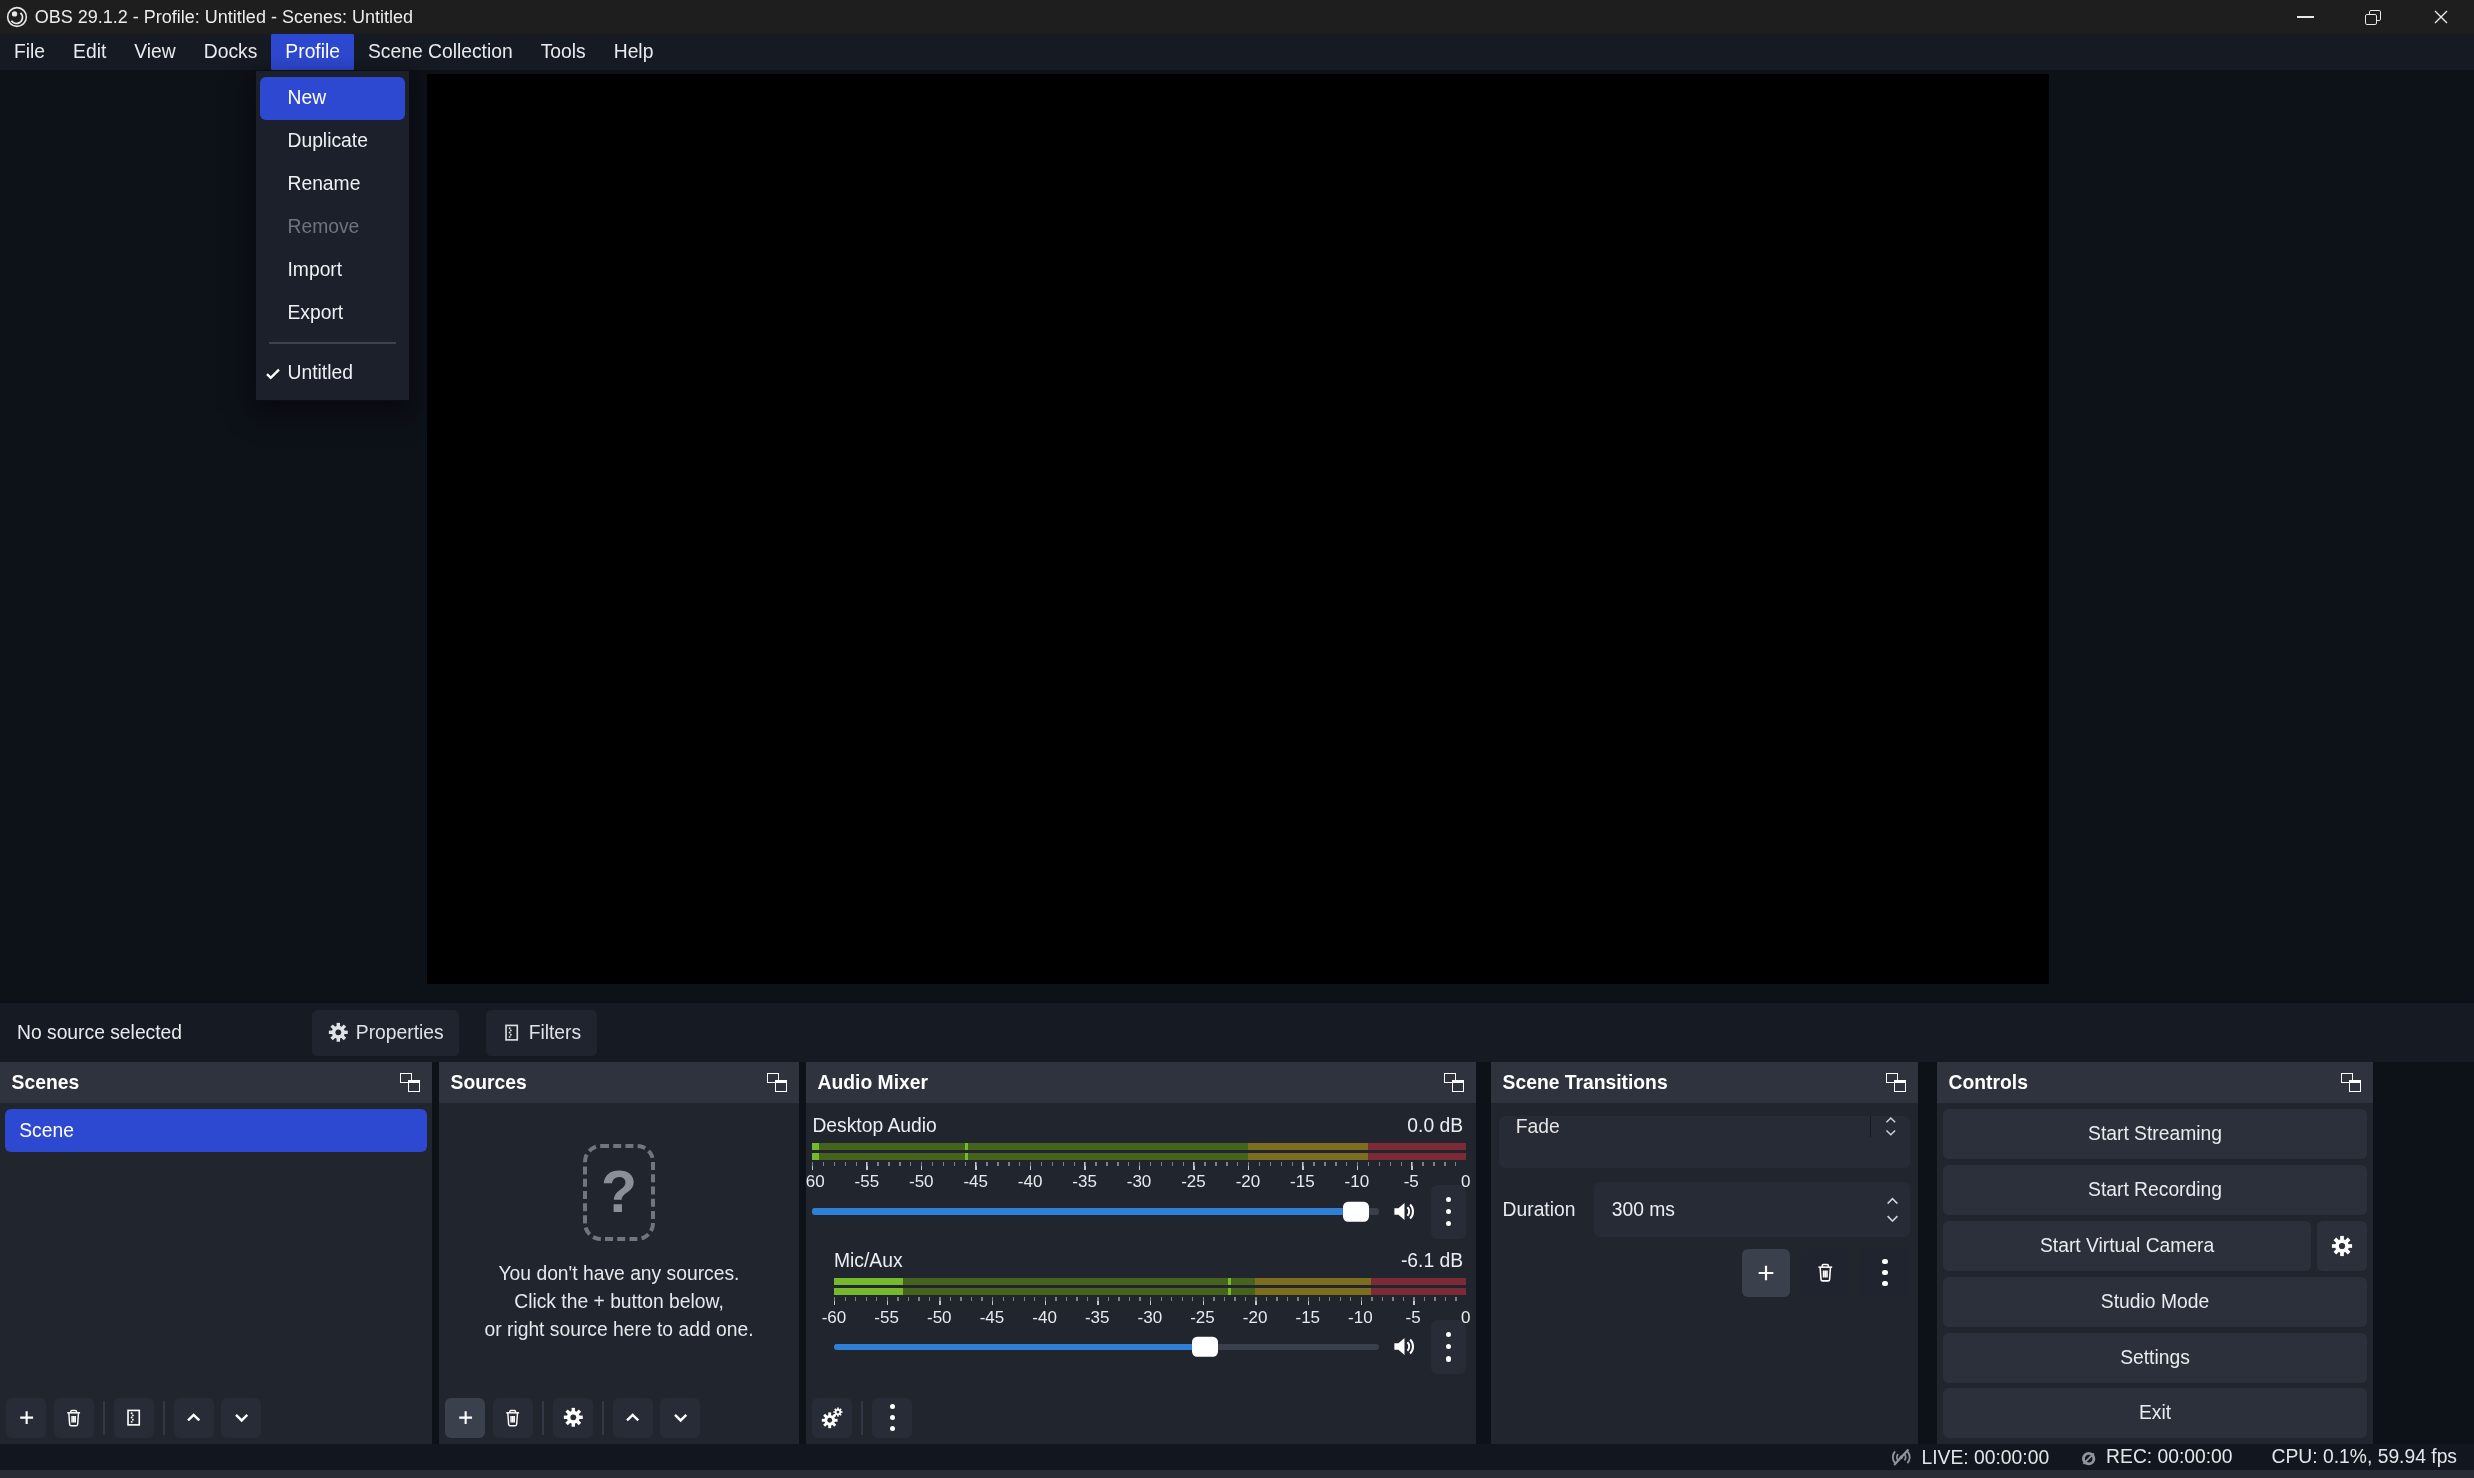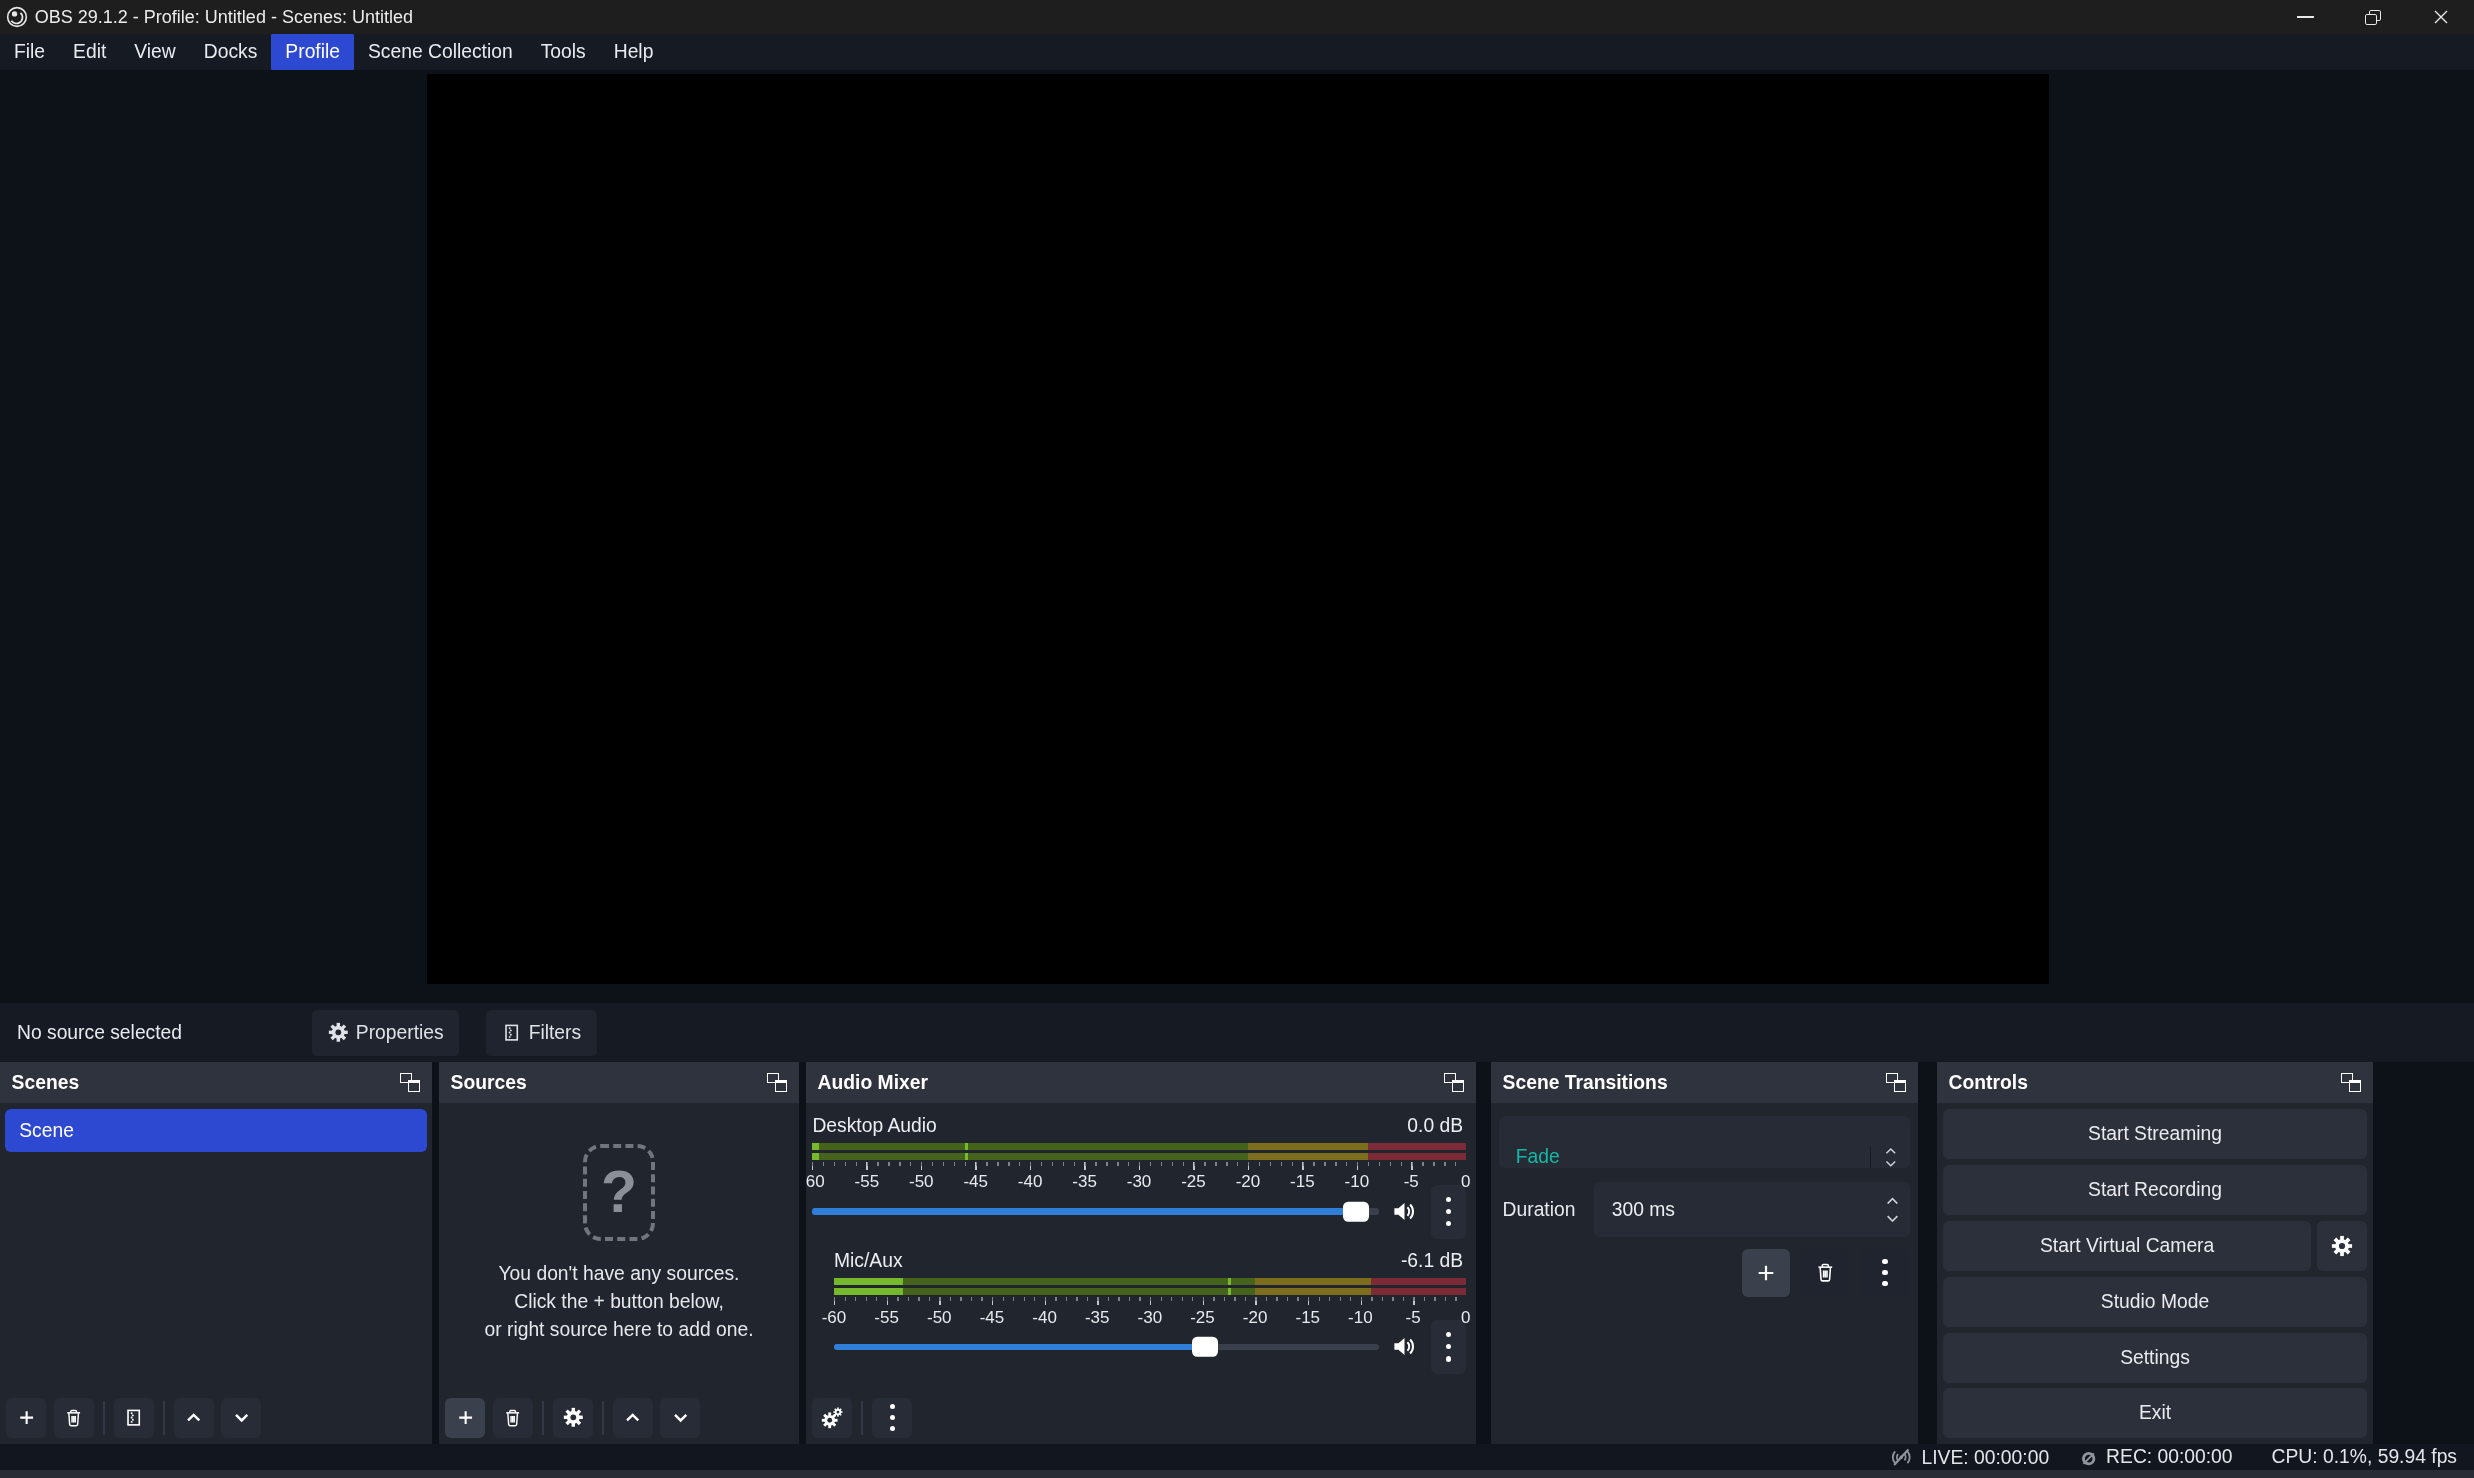--- a/index.html
+++ b/index.html
@@ -101,21 +101,21 @@
     background:var(--slider-blue,#2f7fd9); }
   .slider-handle { position:absolute; top:50%; transform:translate(-50%,-50%);
     width:26px; height:20.6px; background:#fff; border-radius:5.2px; }
   .vol { width:27px; height:27px; margin-left:11.6px; flex:none; }
   .ch-kebab { width:35px; height:54px; border-radius:6.4px; background:#272c36; margin-left:13px;
     flex:none; display:flex; flex-direction:column; align-items:center; justify-content:center; gap:7px; }
   .dot { width:5.2px; height:5.2px; border-radius:50%; background:#fff; }
   
   .tr-body { padding:13px 7.7px 0 7.7px; }
   .combo { height:52px; background:#262b35; border-radius:5.8px; display:flex;
-    align-items:flex-end; font-size:19.3px; color:#14b8a6; }
+    align-items:flex-start; font-size:19.3px; color:#e5e5e5; }
   .combo-text { flex:1; display:flex; align-items:center; padding-left:17px; }
   .combo-arrows { width:40px; border-left:1.9px solid #161a22; display:flex;
     flex-direction:column; align-items:center; justify-content:center; gap:5.8px; }
   .dur-row { display:flex; align-items:center; margin-top:14px; }
   .dur-label { width:95px; font-size:19.3px; color:#e8eaee; padding-left:3.9px; }
   .spin { flex:1; height:55px; background:#262b35; border-radius:5.8px; display:flex;
     align-items:center; font-size:19.3px; color:#eceef2; position:relative; padding-left:18px; }
   .spin-arrows { position:absolute; right:11.6px; top:0; bottom:0; display:flex;
     flex-direction:column; justify-content:center; gap:10.3px; }
   .tr-buttons { display:flex; justify-content:flex-end; gap:11.6px; margin-top:11.6px; padding-right:1.3px; }
@@ -170,20 +170,37 @@
     <div class="menu-item active">Profile</div>
     <div class="menu-item">Scene Collection</div>
     <div class="menu-item">Tools</div>
     <div class="menu-item">Help</div>
   </div>
 
   <div class="viewport">
     <div class="canvas"></div>
   </div>
 
+  <div class="profile-menu">
+    <div class="pm-item highlighted">New</div>
+    <div class="pm-item">Duplicate</div>
+    <div class="pm-item">Rename</div>
+    <div class="pm-item disabled">Remove</div>
+    <div class="pm-item">Import</div>
+    <div class="pm-item">Export</div>
+    <div class="pm-sep"></div>
+    <div class="pm-item checked">
+      <span class="pm-check">
+        <svg width="18" height="18" viewBox="0 0 24 24" fill="none" stroke="#fff" stroke-width="3.2">
+            <path d="M4 13l5 5L20 7"></path>
+          </svg>
+      </span>
+      <span>Untitled</span>
+    </div>
+  </div>
 
   <div class="src-toolbar">
     <span class="src-msg">No source selected</span>
     <div class="src-buttons">
       <div class="tb-btn">
         <svg width="20.6" height="20.6" viewBox="-12 -12 24 24">
           <g fill="#dfe2e7">
               <rect x="-2" y="-11" width="4" height="22"></rect>
               <rect x="-2" y="-11" width="4" height="22" transform="rotate(45)"></rect>
               <rect x="-2" y="-11" width="4" height="22" transform="rotate(90)"></rect>

